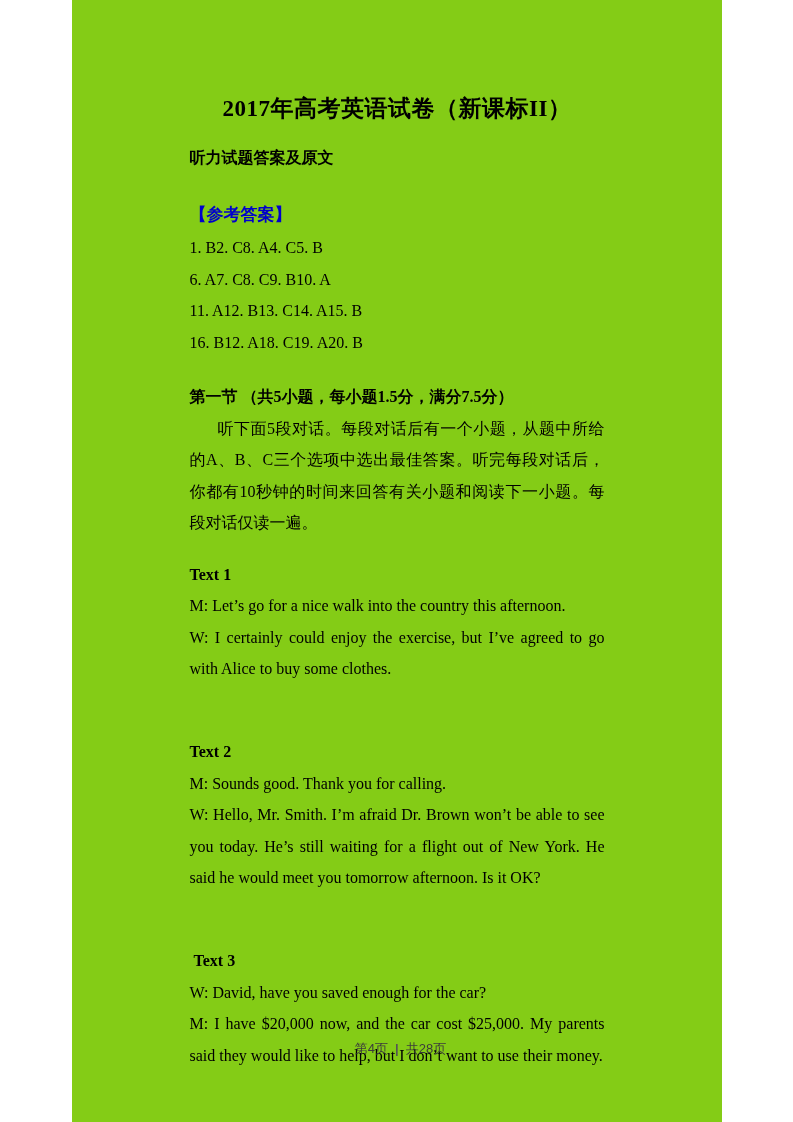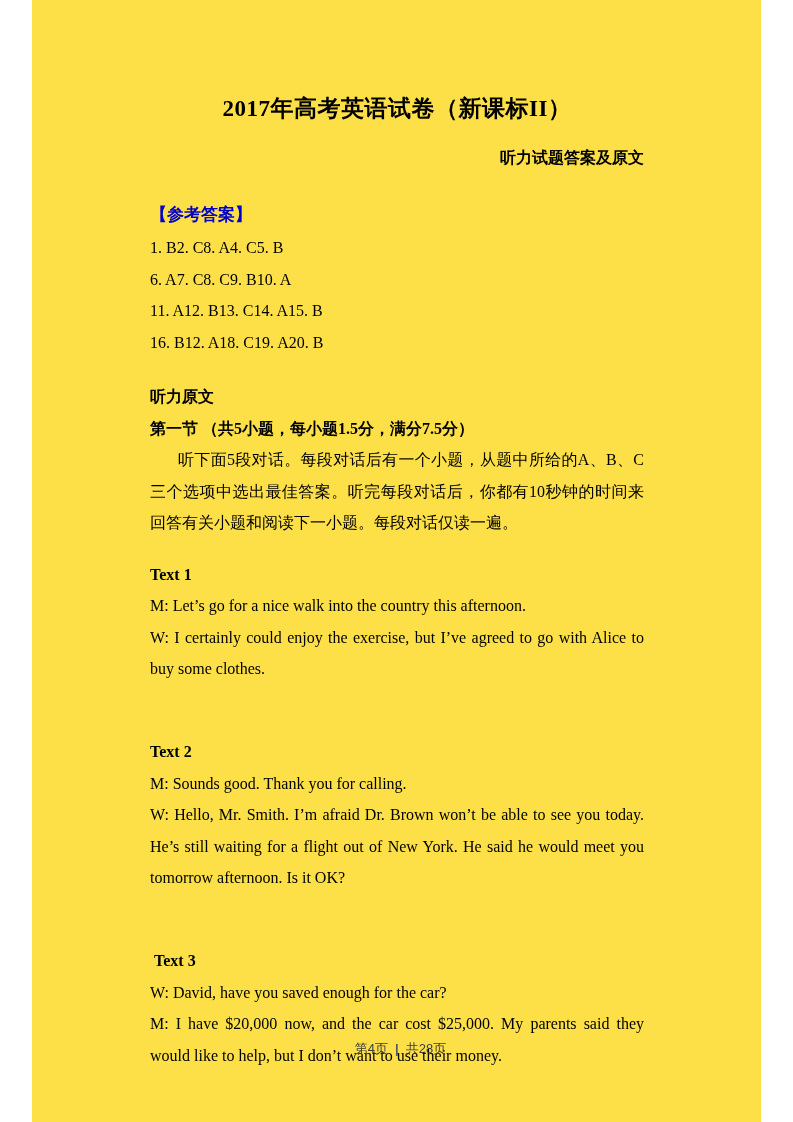--- a/index.html
+++ b/index.html
@@ -1,43 +1,43 @@
 <!DOCTYPE html>
 <html lang="zh"><head>
 <meta charset="utf-8">
 <style>
   * { margin: 0; padding: 0; box-sizing: border-box; }
   html, body { background: #ffffff; }
   body { font-family: "Liberation Serif", "DejaVu Serif", serif; color: #000000; }
 
   .page {
     position: relative;
-    width: 729px;
+    width: 650px;
     height: 1122px;
     margin: 0 auto;
-    background: #fde047;
+    background: #84cc16;
     overflow: hidden;
   }
 
   .content {
     padding: 94px 117px 0 118px;
   }
 
   .doc-title {
     font-size: 23px;
     font-weight: bold;
     text-align: center;
     line-height: 30px;
     letter-spacing: 0.5px;
   }
 
   .doc-subtitle {
     font-size: 16px;
     font-weight: bold;
-    text-align: right;
+    text-align: left;
     line-height: 24px;
     margin-top: 22px;
   }
 
   .answers-heading {
     margin-top: 34px;
     font-size: 17px;
     font-weight: bold;
     color: #0000cc;
     line-height: 22px;
@@ -131,21 +131,20 @@
       <div class="ans-row">
         <span class="ans-item">16. B</span>
         <span class="ans-item">12. A</span>
         <span class="ans-item">18. C</span>
         <span class="ans-item">19. A</span>
         <span class="ans-item">20. B</span>
       </div>
     </div>
 
     <div class="transcript">
-      <div class="transcript-heading">听力原文</div>
       <div class="section-title">第一节 （共5小题，每小题1.5分，满分7.5分）</div>
       <div class="instructions">听下面5段对话。每段对话后有一个小题，从题中所给的A、B、C三个选项中选出最佳答案。听完每段对话后，你都有10秒钟的时间来回答有关小题和阅读下一小题。每段对话仅读一遍。</div>
 
       <div class="text-label">Text 1</div>
       <div class="dialogue-line">M: Let’s go for a nice walk into the country this afternoon.</div>
       <div class="dialogue-line">W: I certainly could enjoy the exercise, but I’ve agreed to go with Alice to buy some clothes.</div>
 
       <div class="blank-line"></div>
 
       <div class="text-label">Text 2</div>

